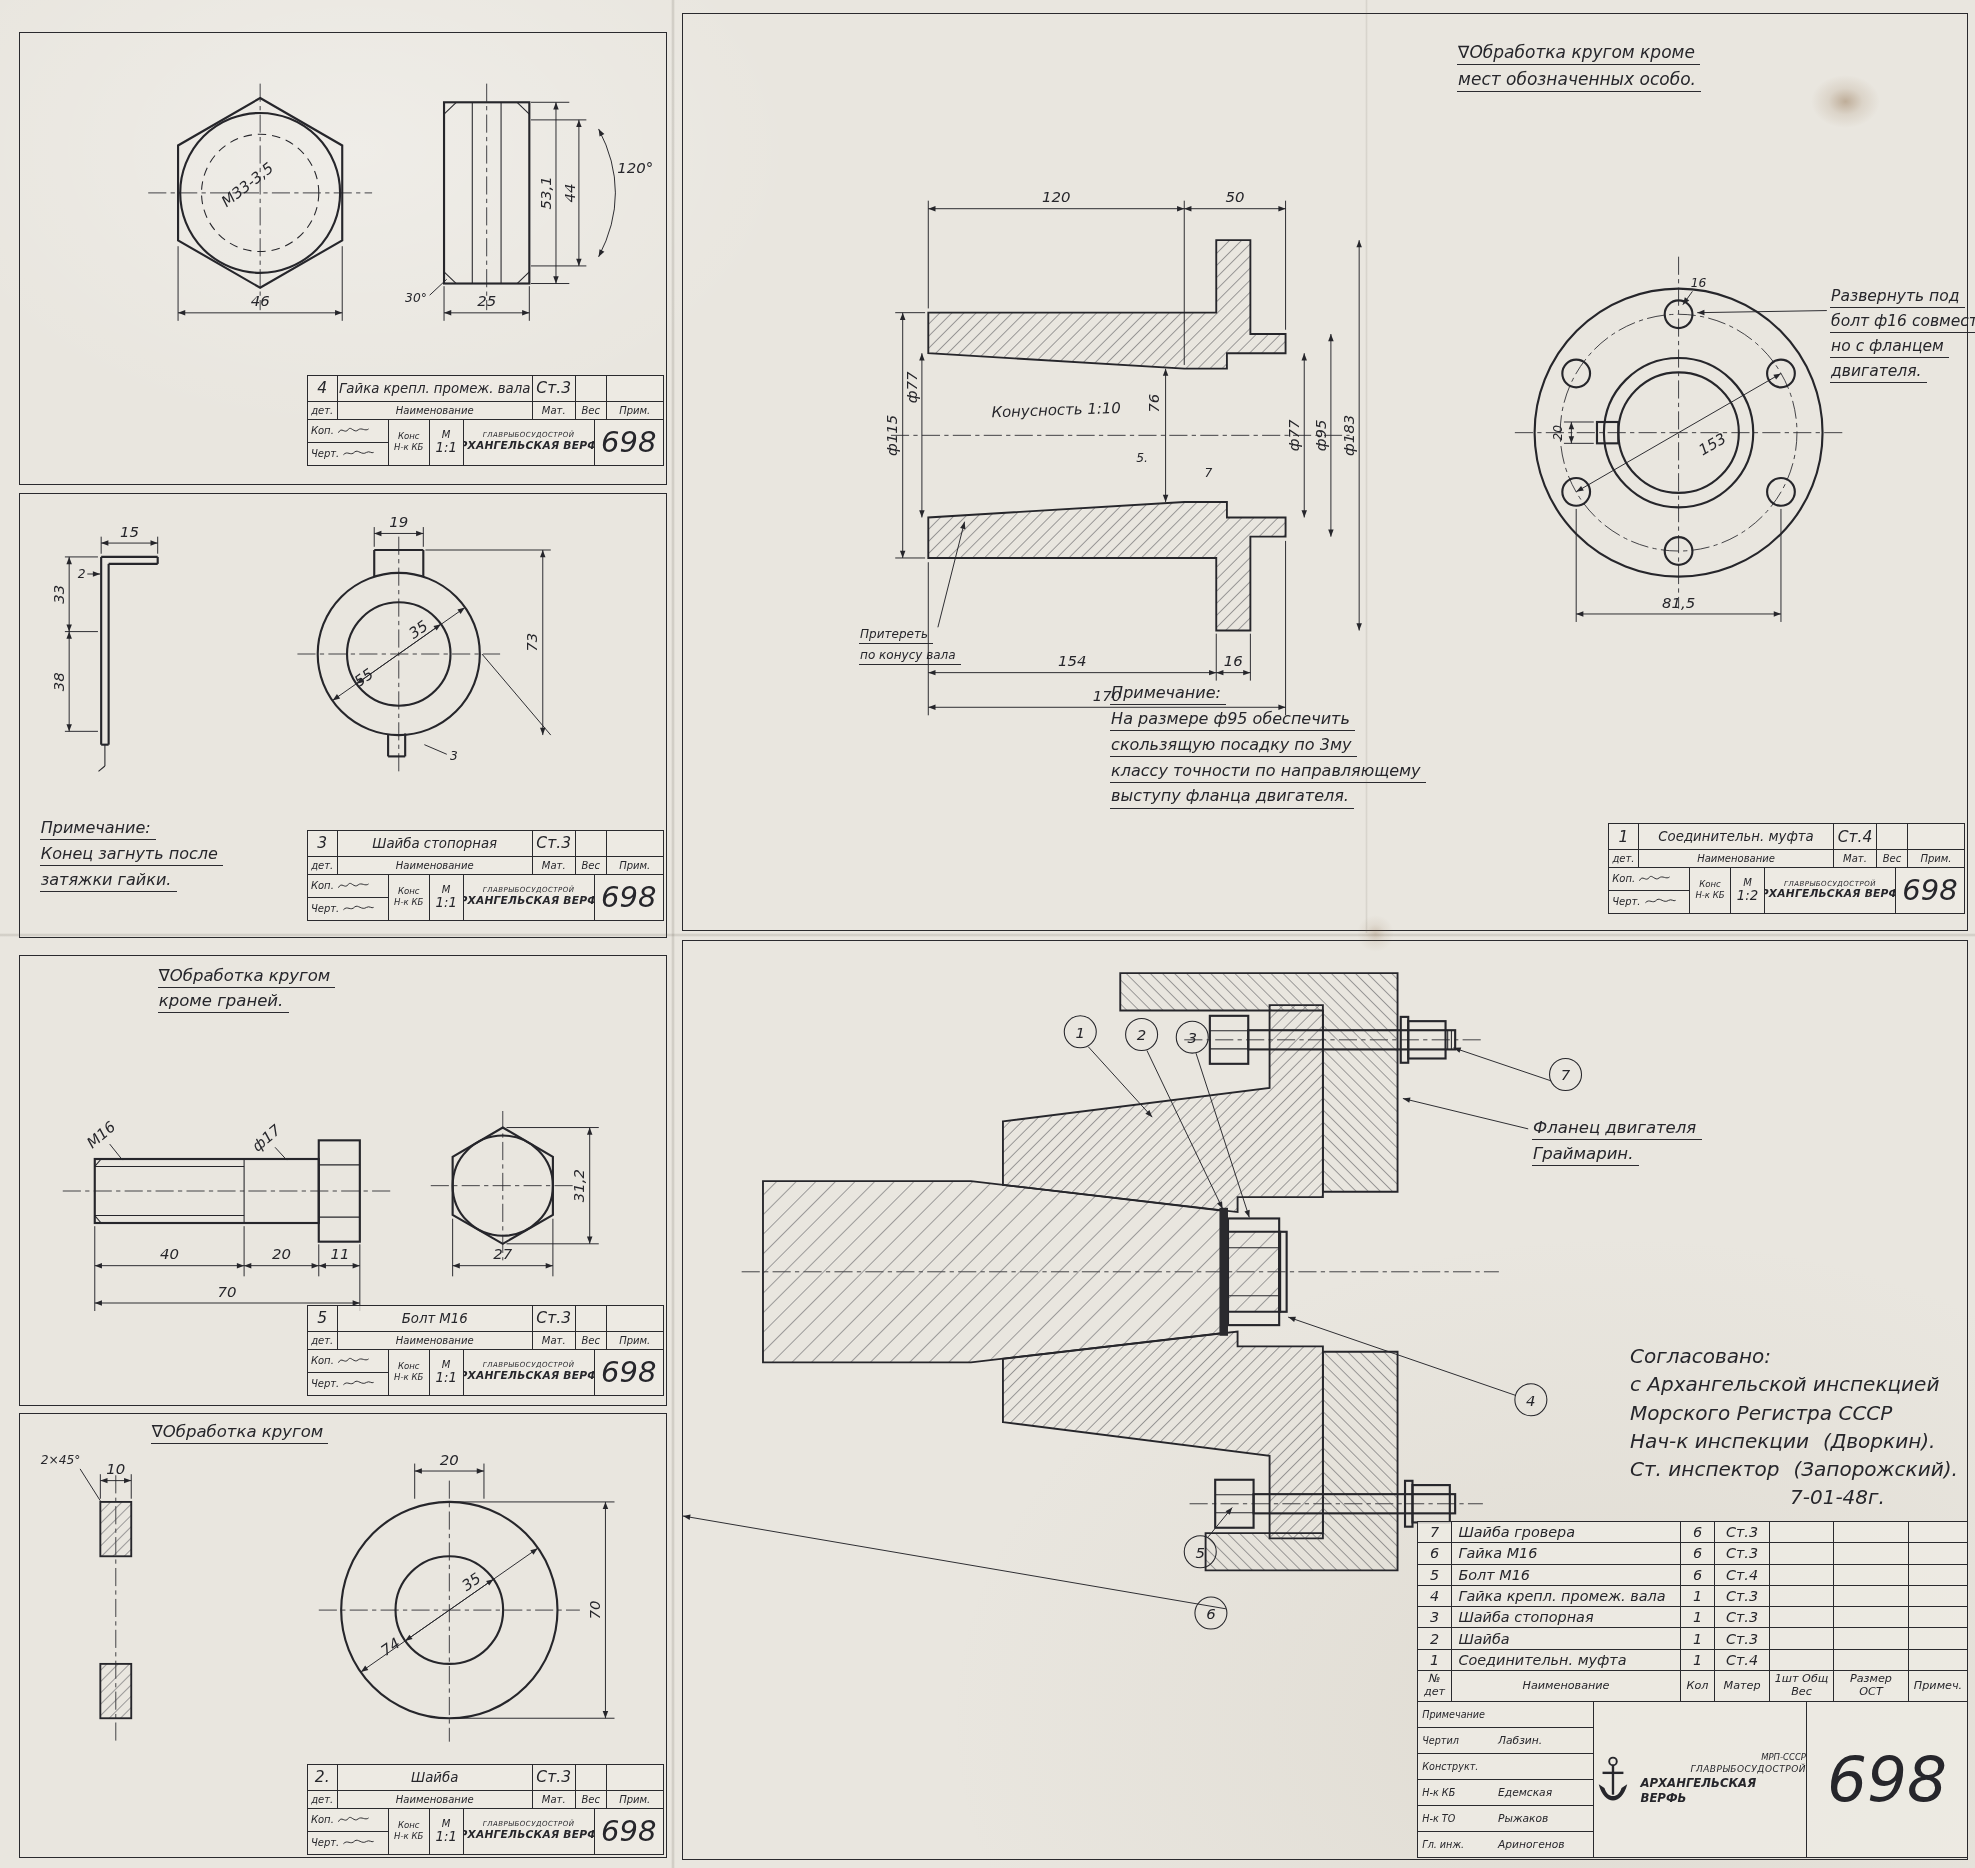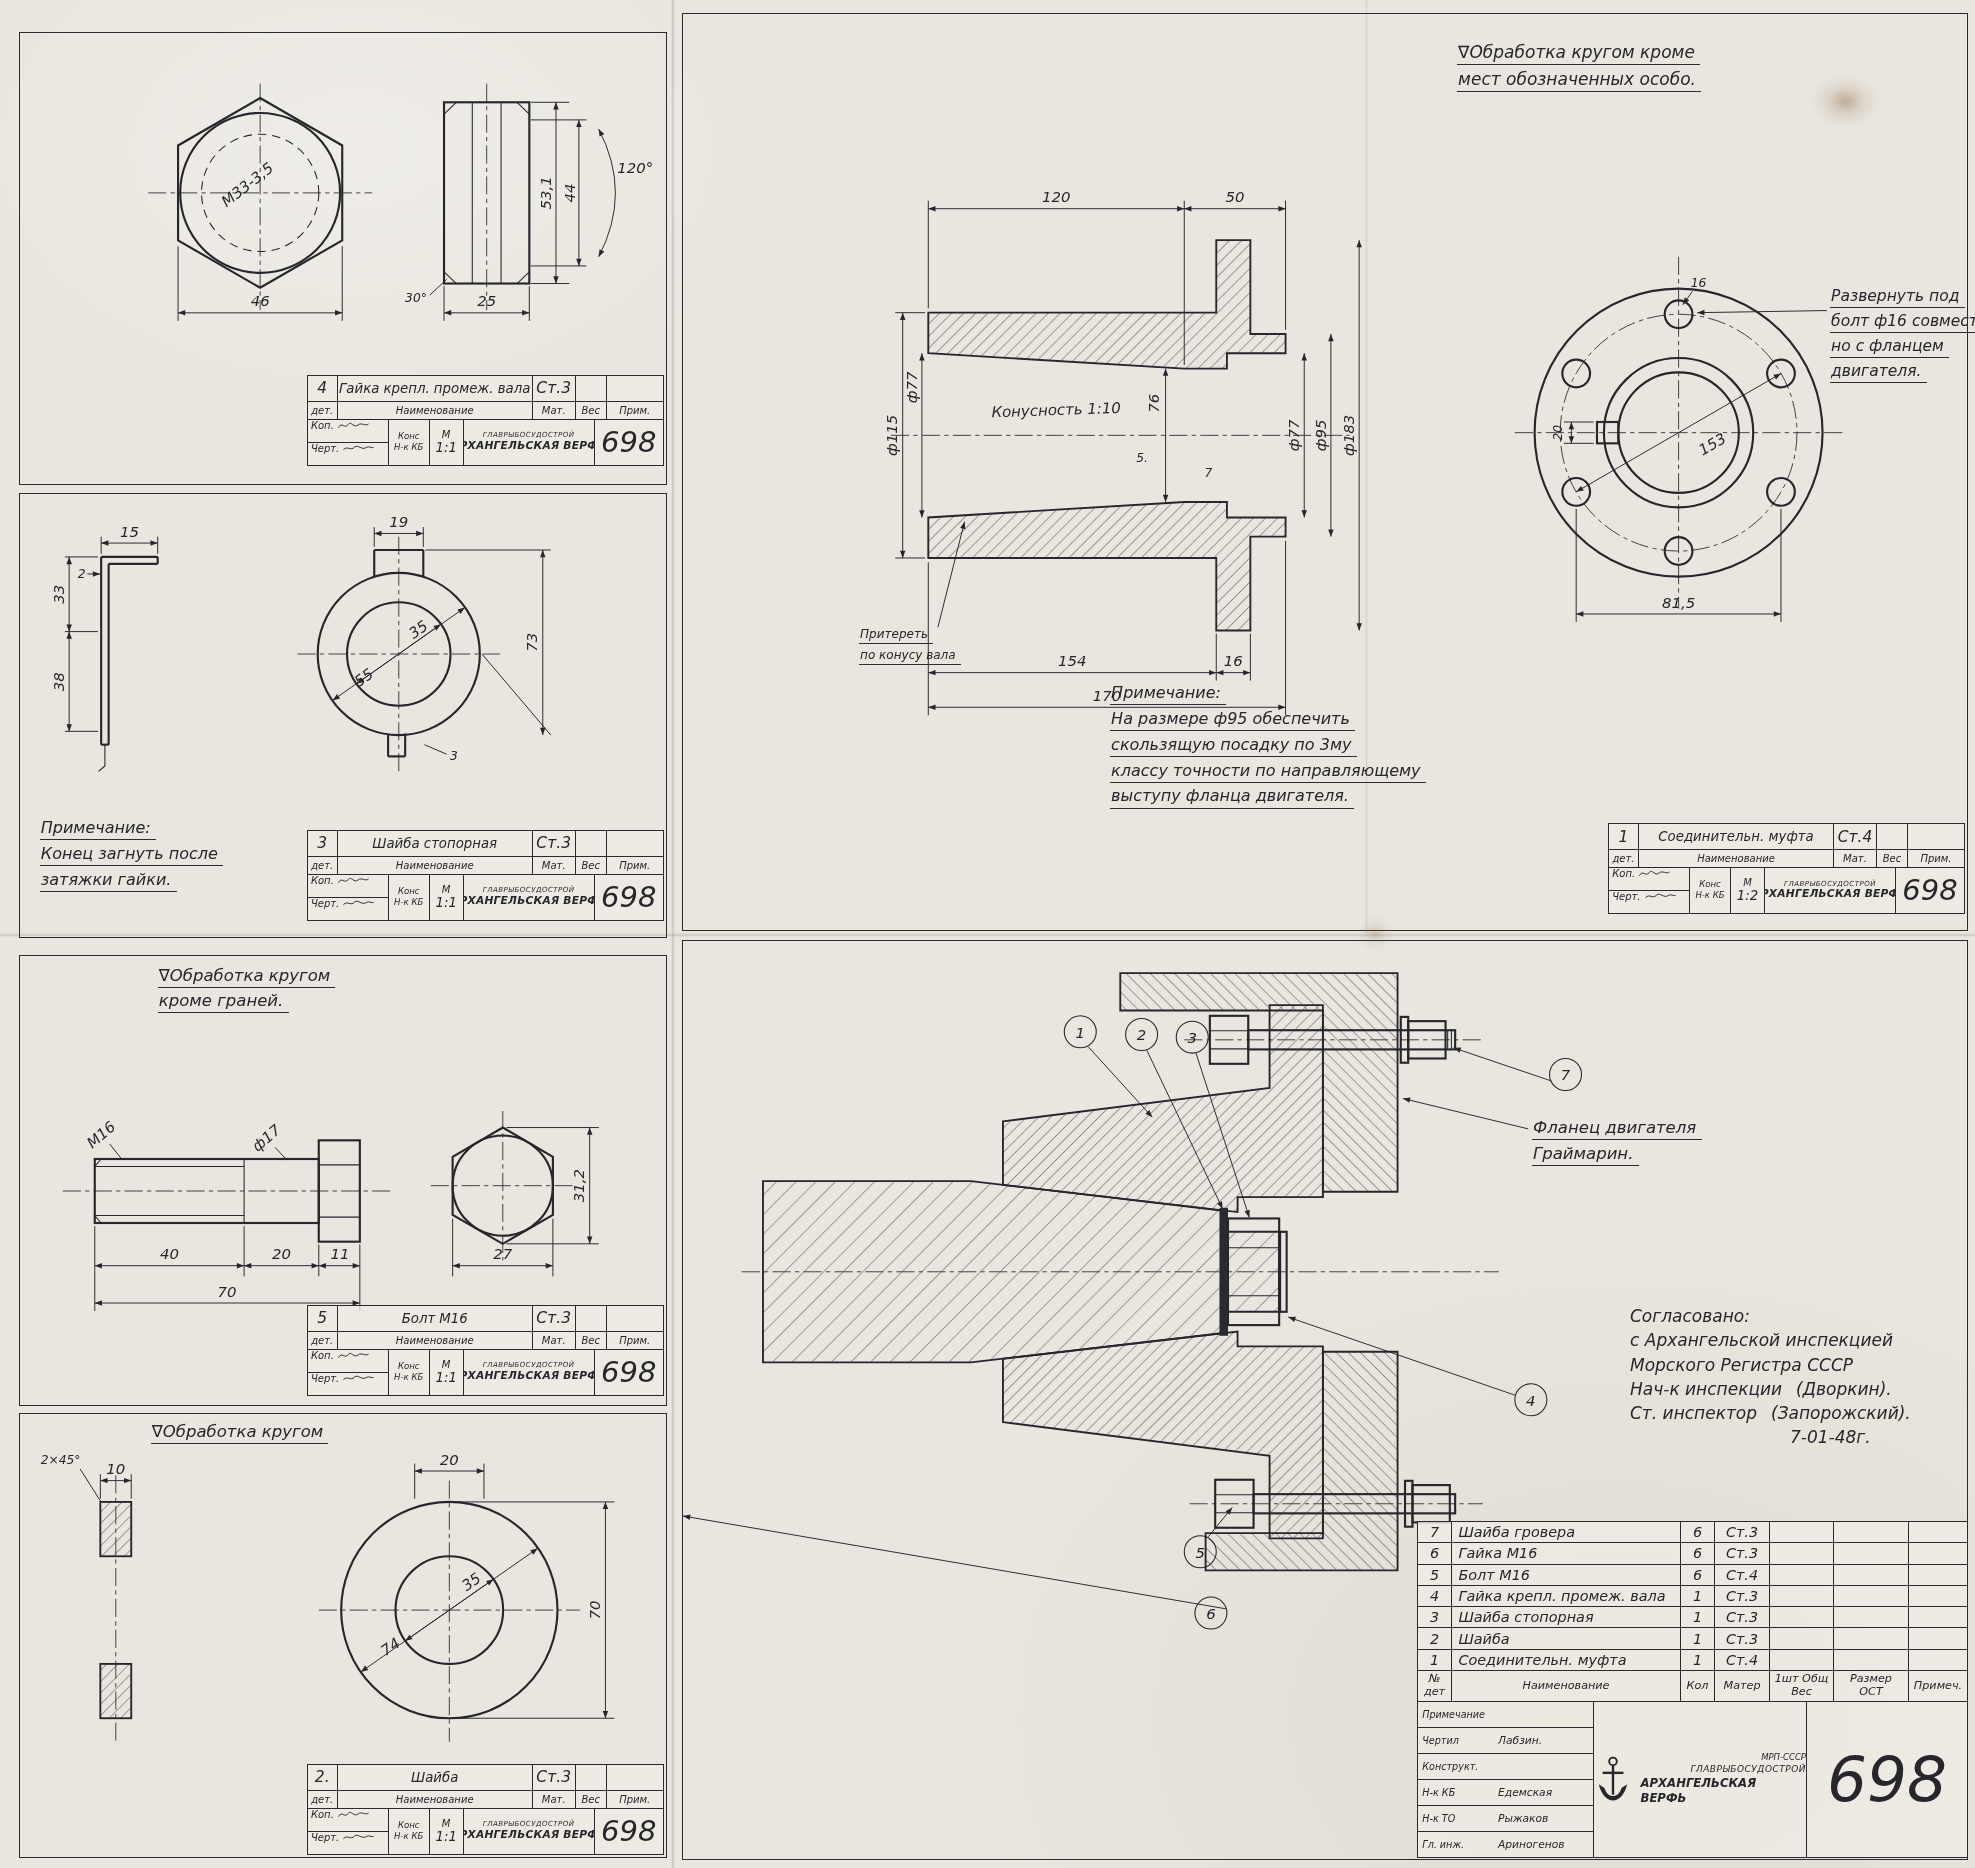--- a/index.html
+++ b/index.html
@@ -28,21 +28,21 @@
 
 .tb{position:absolute;width:357px;border:1.6px solid #2a2a2e;background:rgba(238,235,228,.78);font-style:italic;color:#26262b}
 .tbr{display:flex;border-top:1.1px solid #2a2a2e}
 .tbr.r1{border-top:none;height:24.5px}
 .r2{height:18px}.r3{height:46px}
 .tc{border-left:1.1px solid #2a2a2e;display:flex;align-items:center;justify-content:center;white-space:nowrap;overflow:hidden}
 .tc:first-child{border-left:none}
 .w1{width:29px}.w2{width:195px}.w3{width:43px}.w4{width:31px}.w5{flex:1}
 .big{font-size:15.5px}.nm{font-size:13.3px}.lab{font-size:10px}
 .kc{width:80px;flex-direction:column;align-items:stretch;padding:0}
-.kr{flex:1;display:flex;gap:3.2px;padding:0 3.2px;border-top:1.1px solid #2a2a2e}
+.kr{flex:1;display:flex;align-items:center;gap:3.2px;padding:0 3.2px;border-top:1.1px solid #2a2a2e}
 .kr:first-child{border-top:none}
 .sig{width:33px;height:10.7px;stroke:#26262b;fill:none;stroke-width:2}
 .ko{width:41px;flex-direction:column;font-size:8.5px;line-height:1.3}
 .sc{width:34px;flex-direction:column}
 .scv{font-size:13.3px}
 .oc{width:131px;flex-direction:column;line-height:1.2}
 .o1{font-size:7px;letter-spacing:0.5px}
 .o2{font-size:10.7px;font-weight:bold;letter-spacing:0.2px}
 .nc{flex:1;font-size:29px}
 
@@ -687,21 +687,21 @@
         <line class="dim" x1="1628" y1="262" x2="1445" y2="200" marker-end="url(#a6)"></line>
         <circle class="th" cx="1655" cy="250" r="30" fill="#e9e6df"></circle>
         <text class="dt" x="1655" y="261" text-anchor="middle">7</text>
       </g>
       <line class="dim" x1="1585" y1="352" x2="1350" y2="295" marker-end="url(#a6)"></line>
     </svg>
     <div class="note" style="left:849px;top:177px;font-size:16.5px">
       <span class="u">Фланец двигателя</span>
       <span class="u">Граймарин.</span>
     </div>
-    <div class="note" style="left:947px;top:365px;font-size:17px">
+    <div class="note" style="left:947px;top:403px;font-size:20px">
       <span class="nl">Согласовано:</span>
       <span class="nl">с Архангельской инспекцией</span>
       <span class="nl">Морского Регистра СССР</span>
       <span class="nl">
           <span>Нач-к инспекции</span>
           <span>(Дворкин).</span>
         </span>
       <span class="nl">
           <span>Ст. инспектор</span>
           <span>(Запорожский).</span>

